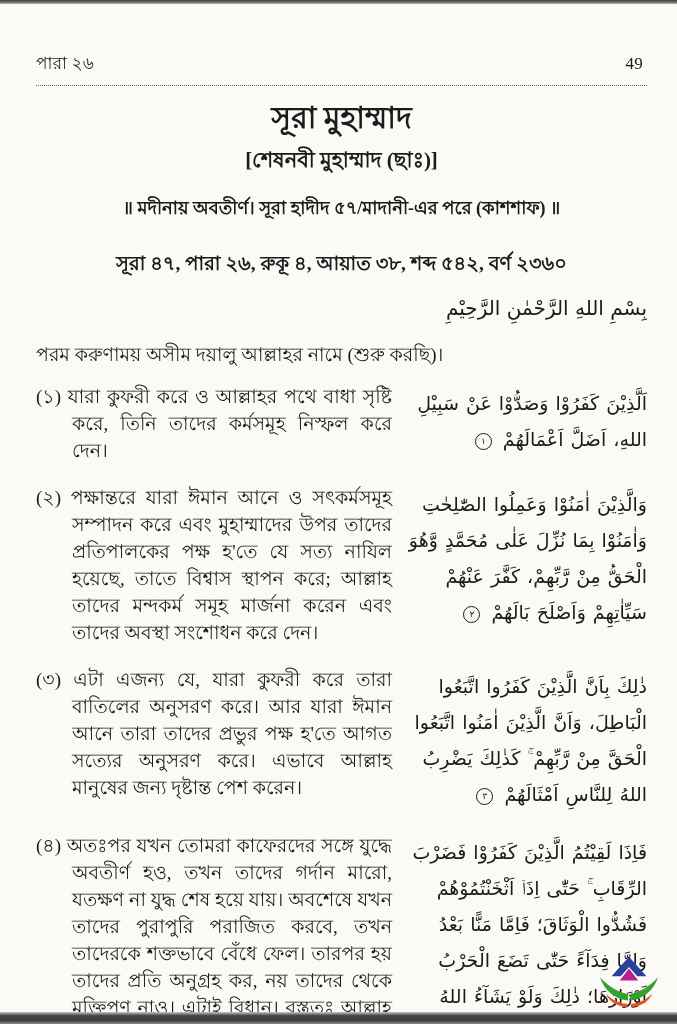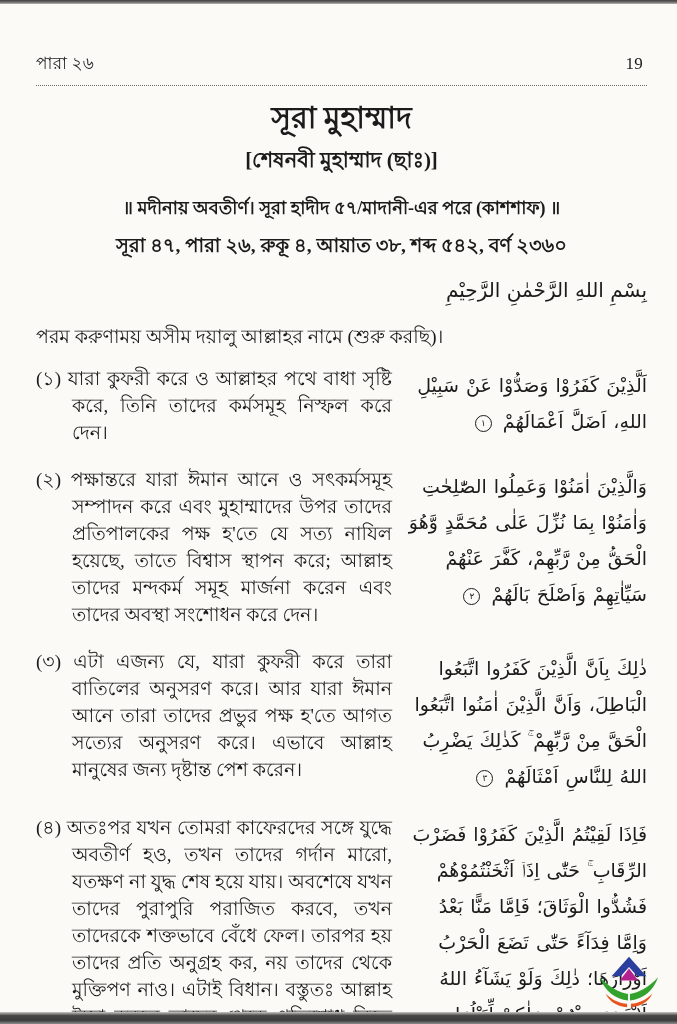--- a/index.html
+++ b/index.html
@@ -27,21 +27,21 @@
   }
   .rule{
     margin-top:7px;
     border-bottom:1.5px dotted #6b6b6b;
     height:0;
   }
   .title-block{text-align:center;margin-top:13px;}
   .surah-title{font-size:30px;font-weight:bold;line-height:38px;margin:0;}
   .subtitle{font-size:21px;font-weight:bold;margin-top:7px;}
   .revelation{font-size:18px;font-weight:bold;margin-top:15px;}
-  .stats{font-size:19.5px;font-weight:bold;margin-top:6px;}
+  .stats{font-size:19.5px;font-weight:bold;margin-top:24px;}
   .bismillah{}
   .bismillah .ar-line{
     font-family:"DejaVu Sans",sans-serif;
     font-size:20px;margin-top:13px;line-height:28px;direction:rtl;
   }
   .bismillah .bn-line{font-size:19px;font-weight:normal;margin-top:20px;line-height:26px;}
   .verses{margin:15px 0 0 0;}
   .verse-row{
     display:flex;gap:12px;align-items:flex-start;
     margin-bottom:20px;
@@ -76,21 +76,21 @@
 </head>
 <body>
 
 <div class="sheet">
   <div class="scan-edge-top"></div>
 
   <div class="content">
 
     <div class="page-header">
       <span>পারা ২৬</span>
-      <span>19</span>
+      <span>49</span>
     </div>
     <div class="rule"></div>
 
     <div class="title-block">
       <h1 class="surah-title">সূরা মুহাম্মাদ</h1>
       <div class="subtitle">[শেষনবী মুহাম্মাদ (ছাঃ)]</div>
       <div class="revelation">॥ মদীনায় অবতীর্ণ। সূরা হাদীদ ৫৭/মাদানী-এর পরে (কাশশাফ) ॥</div>
       <div class="stats">সূরা ৪৭, পারা ২৬, রুকূ ৪, আয়াত ৩৮, শব্দ ৫৪২, বর্ণ ২৩৬০</div>
     </div>
 

